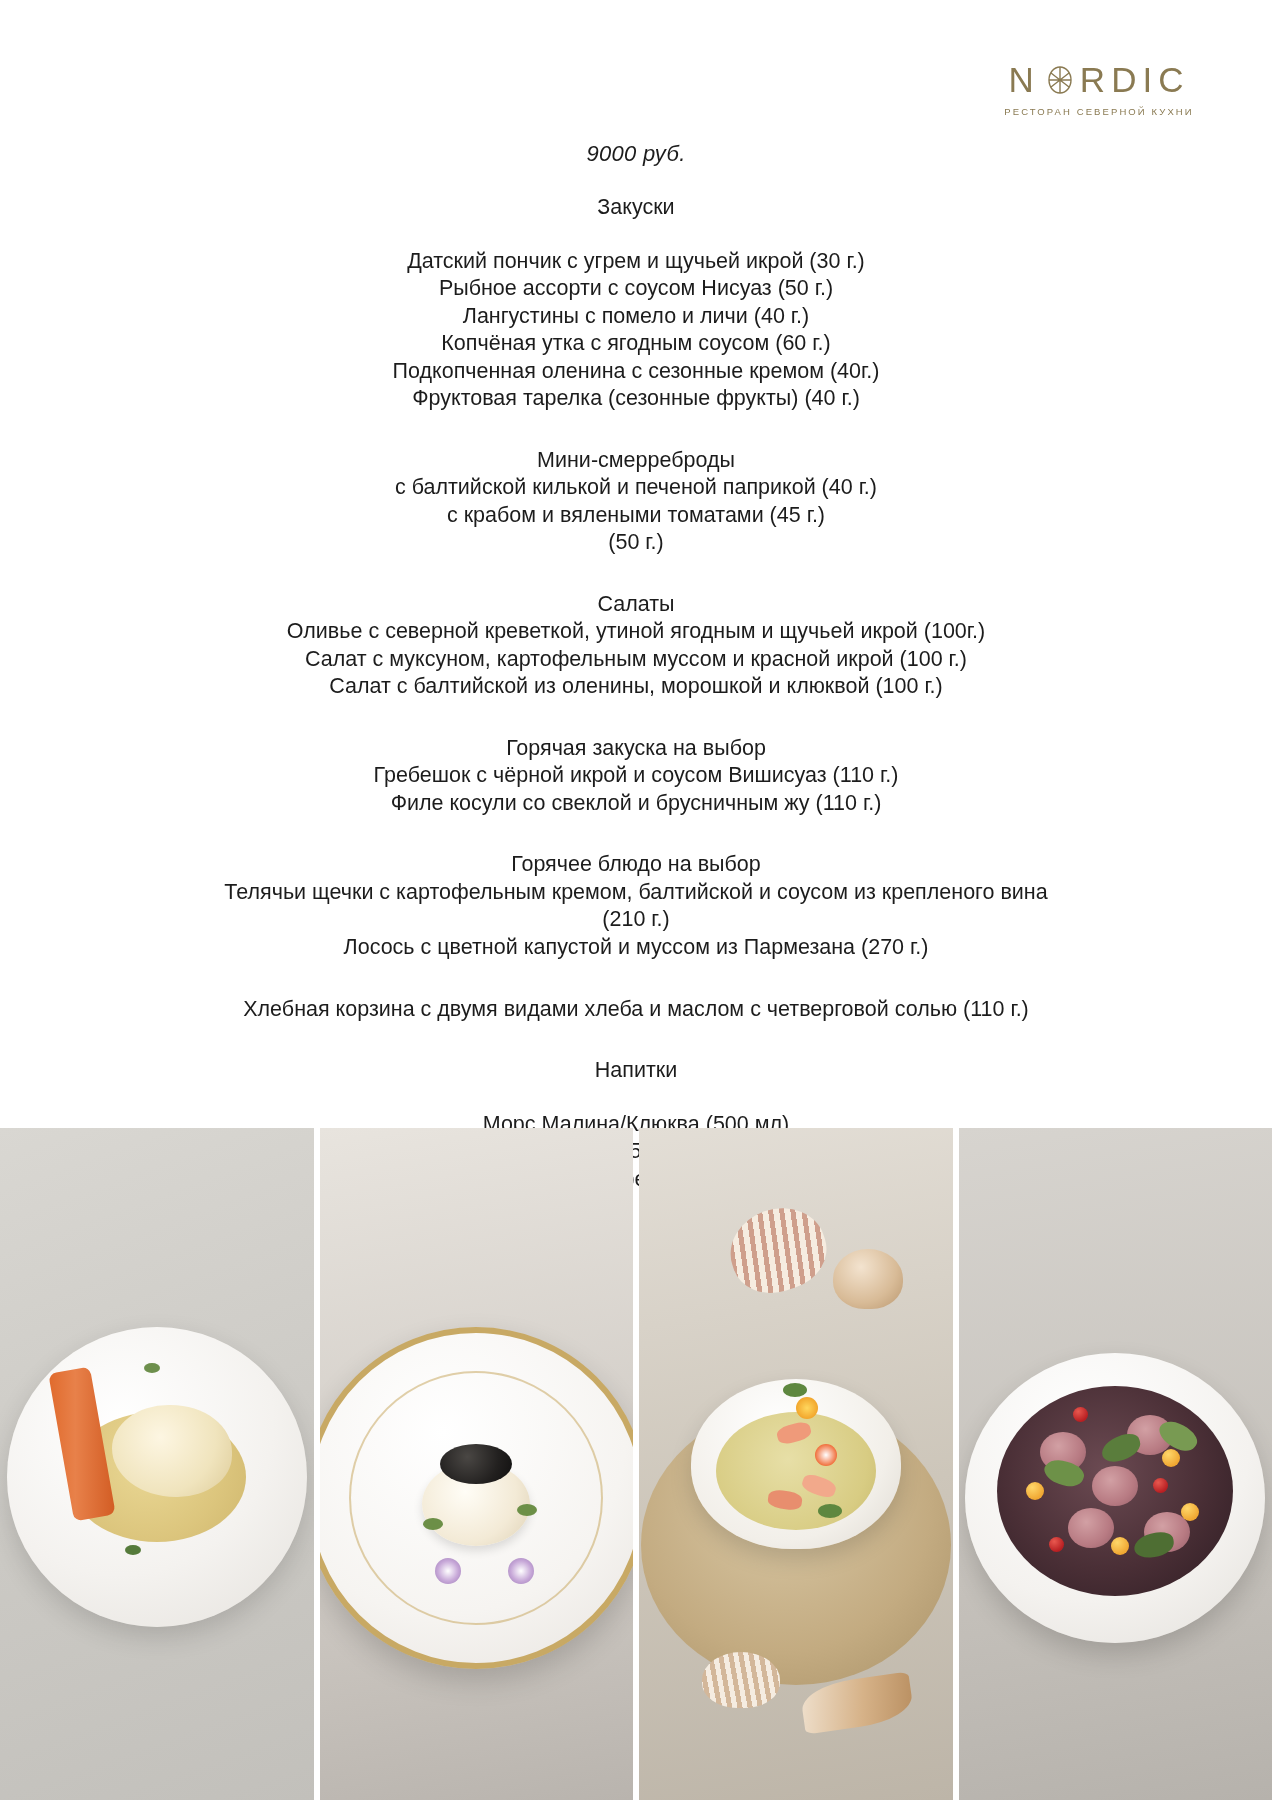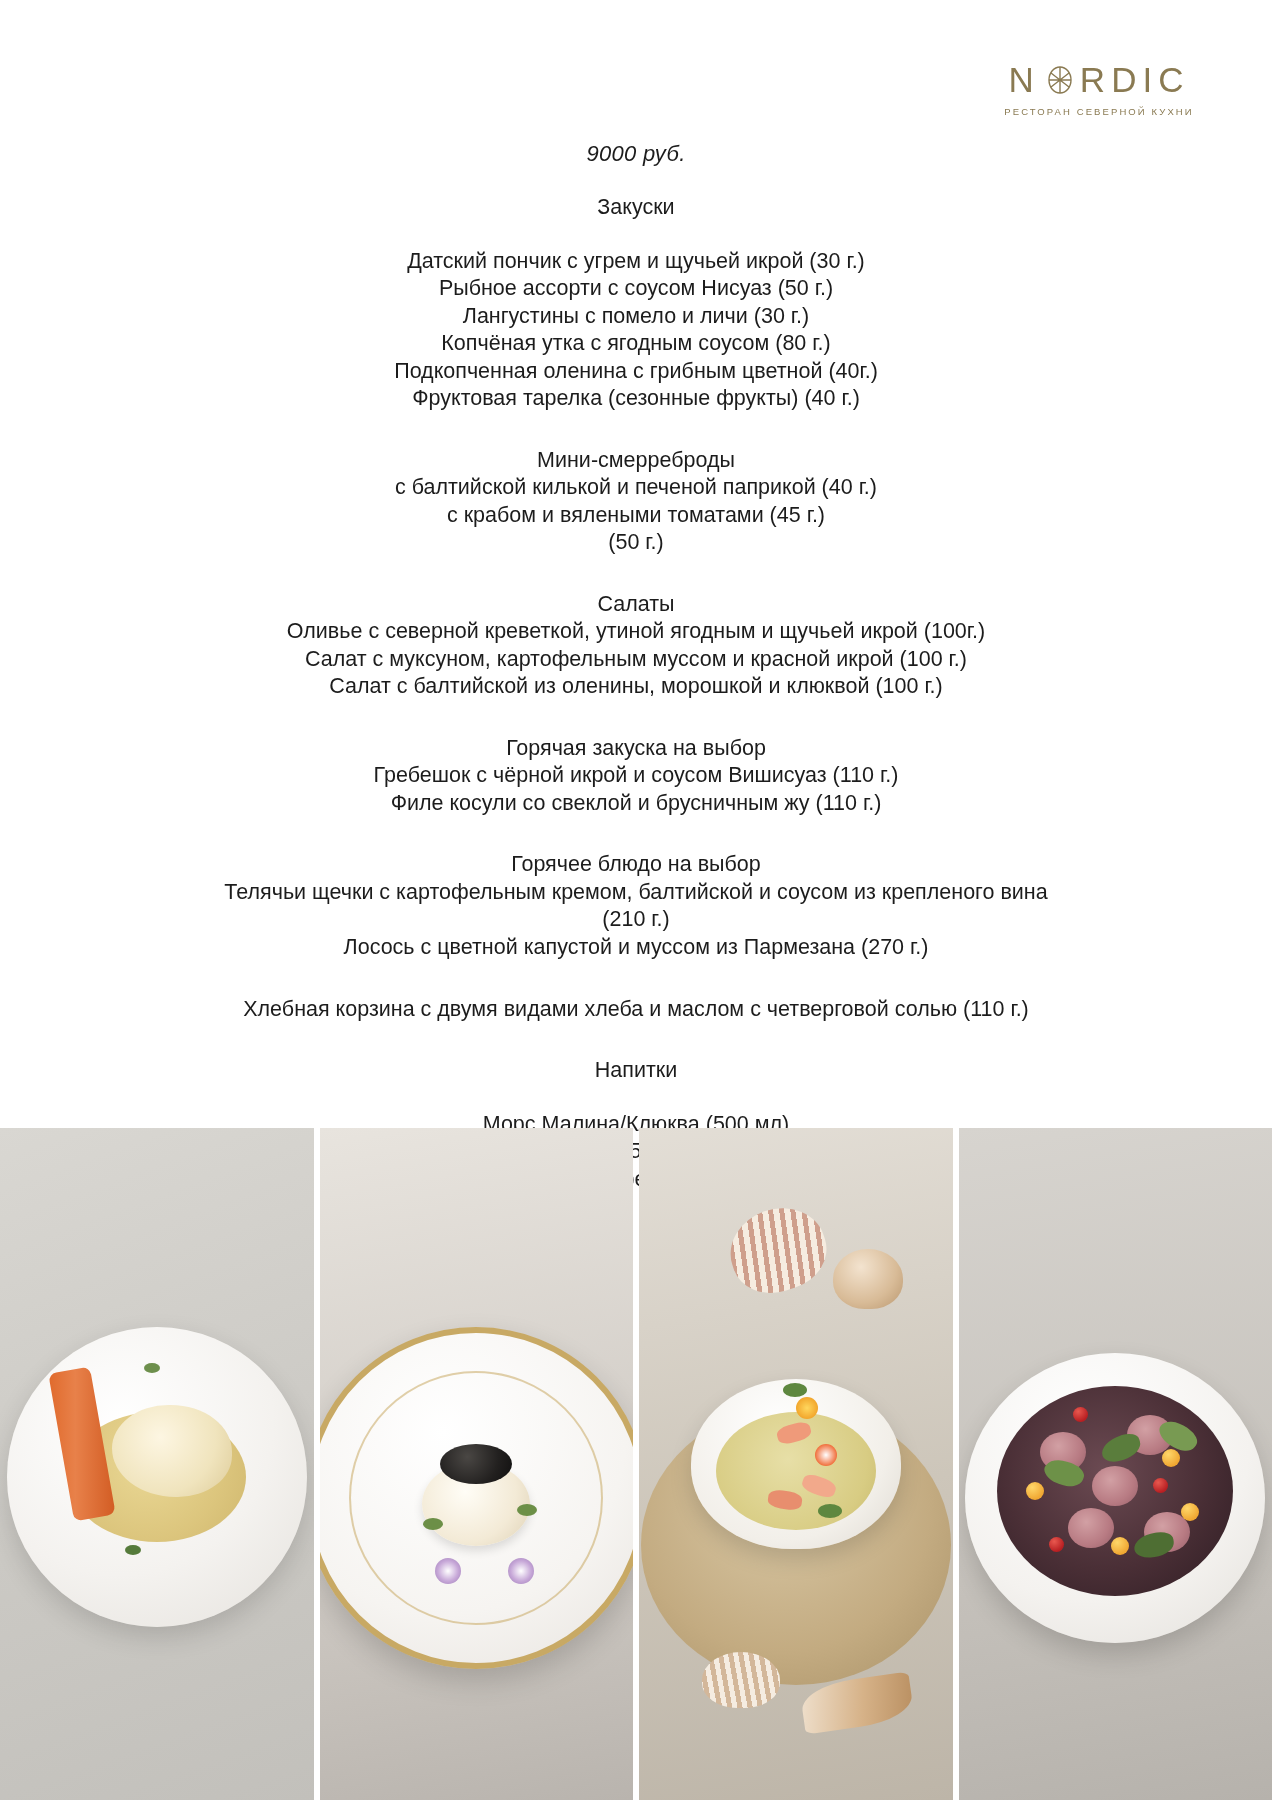--- a/index.html
+++ b/index.html
@@ -306,23 +306,23 @@
     <div class="logo-sub">РЕСТОРАН СЕВЕРНОЙ КУХНИ</div>
   </div>
 
   <div class="menu">
     <div class="price">9000  руб.</div>
 
     <div class="section-title">Закуски</div>
     <div class="gap-sm"></div>
     <div class="line">Датский пончик с угрем и щучьей икрой (30 г.)</div>
     <div class="line">Рыбное ассорти с соусом Нисуаз (50 г.)</div>
-    <div class="line">Лангустины с помело и личи (30 г.)</div>
-    <div class="line">Копчёная утка с ягодным соусом (80 г.)</div>
-    <div class="line">Подкопченная оленина с грибным цветной (40г.)</div>
+    <div class="line">Лангустины с помело и личи (40 г.)</div>
+    <div class="line">Копчёная утка с ягодным соусом (60 г.)</div>
+    <div class="line">Подкопченная оленина с сезонные кремом (40г.)</div>
     <div class="line">Фруктовая тарелка (сезонные фрукты) (40 г.)</div>
 
     <div class="gap-md"></div>
 
     <div class="section-title">Мини-смерреброды</div>
     <div class="line">с балтийской килькой и печеной паприкой (40 г.)</div>
     <div class="line">с крабом и вялеными томатами (45 г.)</div>
     <div class="line">(50 г.)</div>
 
     <div class="gap-md"></div>

